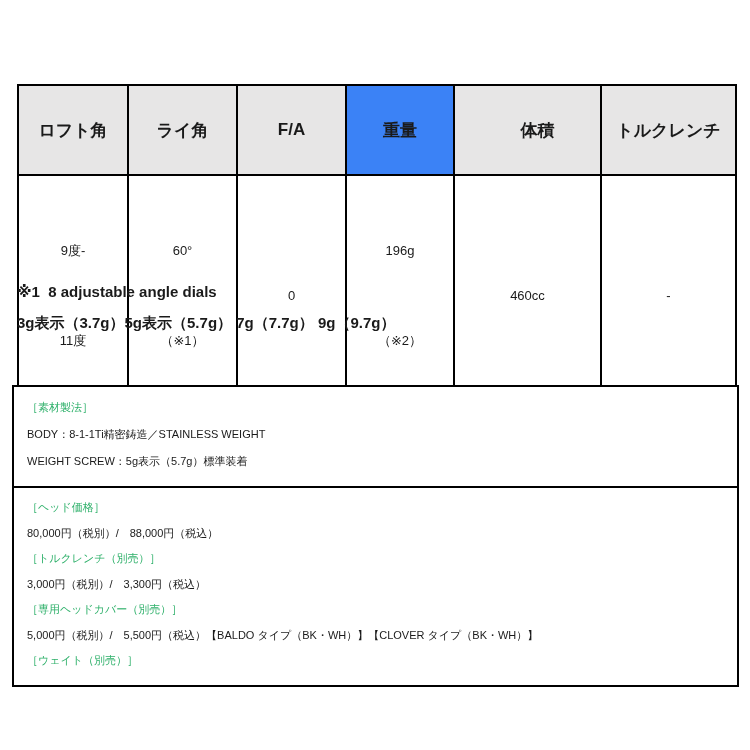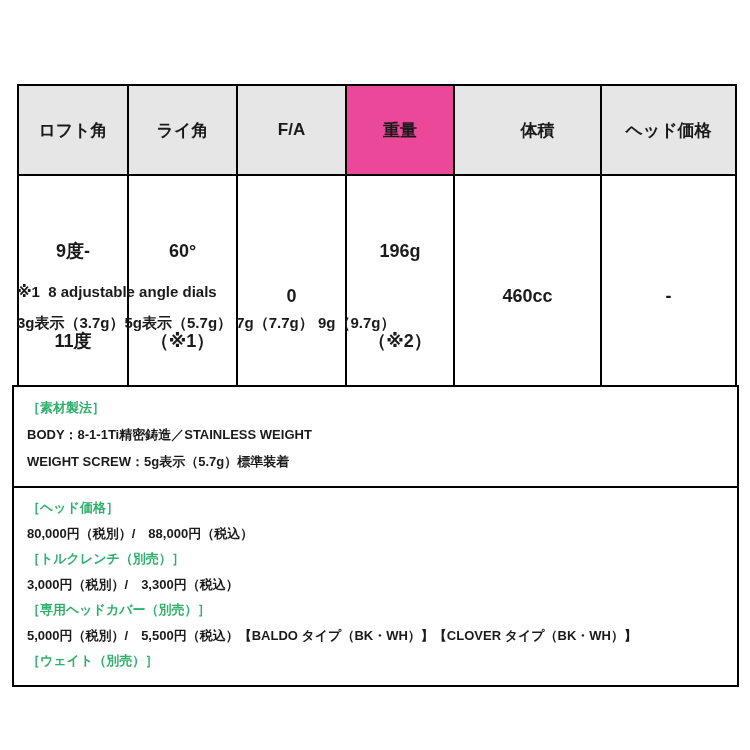--- a/index.html
+++ b/index.html
@@ -21,21 +21,21 @@
     border: 2px solid #000000;
     text-align: center; vertical-align: middle;
     white-space: pre-wrap;
   }
   table.spec th {
     height: 90px;
     font-size: 17px; font-weight: 700;
   }
   table.spec td {
     height: 86px;
-    font-size: 18px; font-weight: 700;
+    font-size: 13px; font-weight: 400;
     line-height: 30px;
   }
   .cell-line { line-height: 30px; }
 
   
   .notes { position: absolute; left: 17px; top: 240px; width: 700px; }
   .notes p {
     font-size: 15px; font-weight: 700;
     line-height: 31px;
     white-space: pre-wrap;
@@ -43,21 +43,21 @@
 
   
   .details-box {
     position: absolute; left: 12px; top: 349px; width: 727px;
     border: 2px solid #000000;
     background: #fff;
   }
   .box-section { padding: 7px 13px 11px 13px; }
   .box-section.prices { border-top: 2px solid #000000; }
   .box-section p {
-    font-size: 13px; font-weight: 700;
+    font-size: 11px; font-weight: 400;
     line-height: 27px;
     white-space: pre-wrap;
   }
   .box-section.prices p { line-height: 25.5px; }
   .green-label { color: var(--green, #2eb06a); }
 </style>
 </head>
 <body>
 
 <div class="canvas">
@@ -69,23 +69,23 @@
         <col style="width:109px">
       <col style="width:108px">
         <col style="width:147px">
         <col style="width:135px">
     </colgroup>
     <tbody>
         <tr>
       <th style="background: rgb(231, 230, 230);">ロフト角</th>
       <th style="background: rgb(231, 230, 230);">ライ角</th>
       <th style="background: rgb(231, 230, 230); text-align: center;">F/A</th>
-      <th style="background: #ec4899;">重量</th>
+      <th style="background: #3b82f6;">重量</th>
       <th style="background: rgb(231, 230, 230); padding-left: 20px;">体積</th>
-      <th style="background: rgb(231, 230, 230);">ヘッド価格</th>
+      <th style="background: rgb(231, 230, 230);">トルクレンチ</th>
     </tr>
     <tr>
       <td>
         <div class="cell-line">9度-</div>
         <div class="cell-line">11度</div>
       </td>
       <td>
         <div class="cell-line">60°</div>
         <div class="cell-line">（※1）</div>
       </td>

